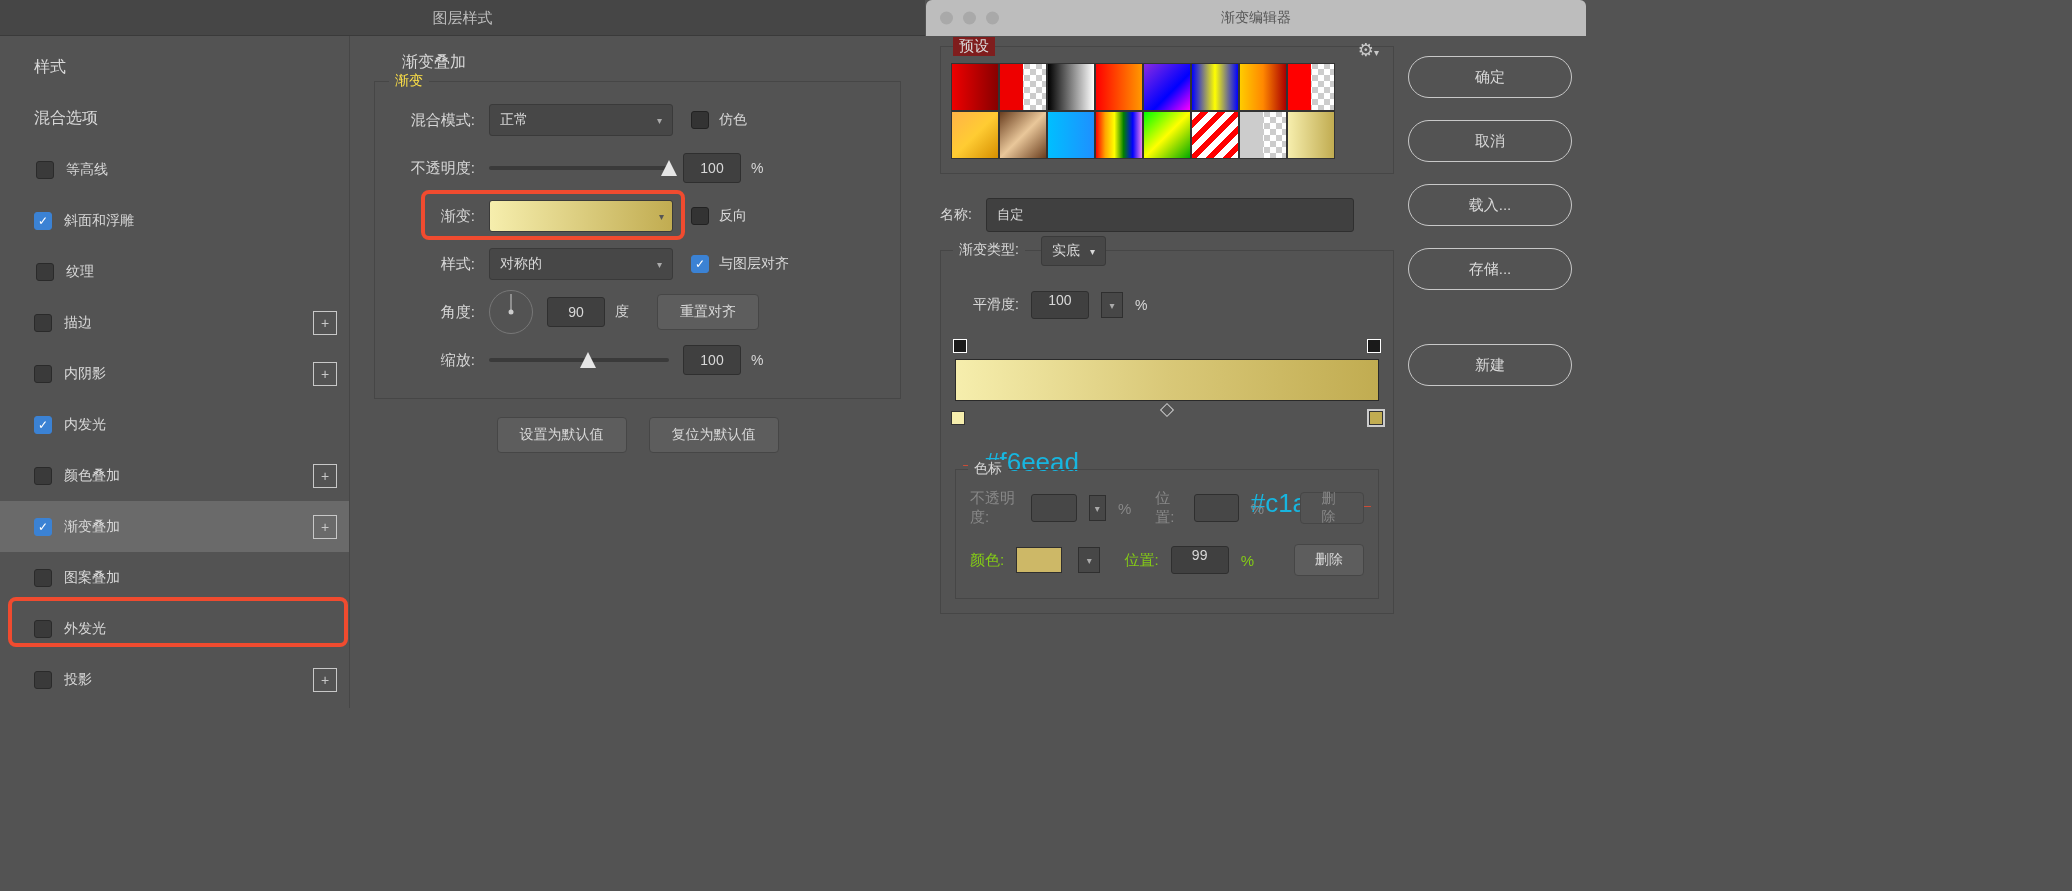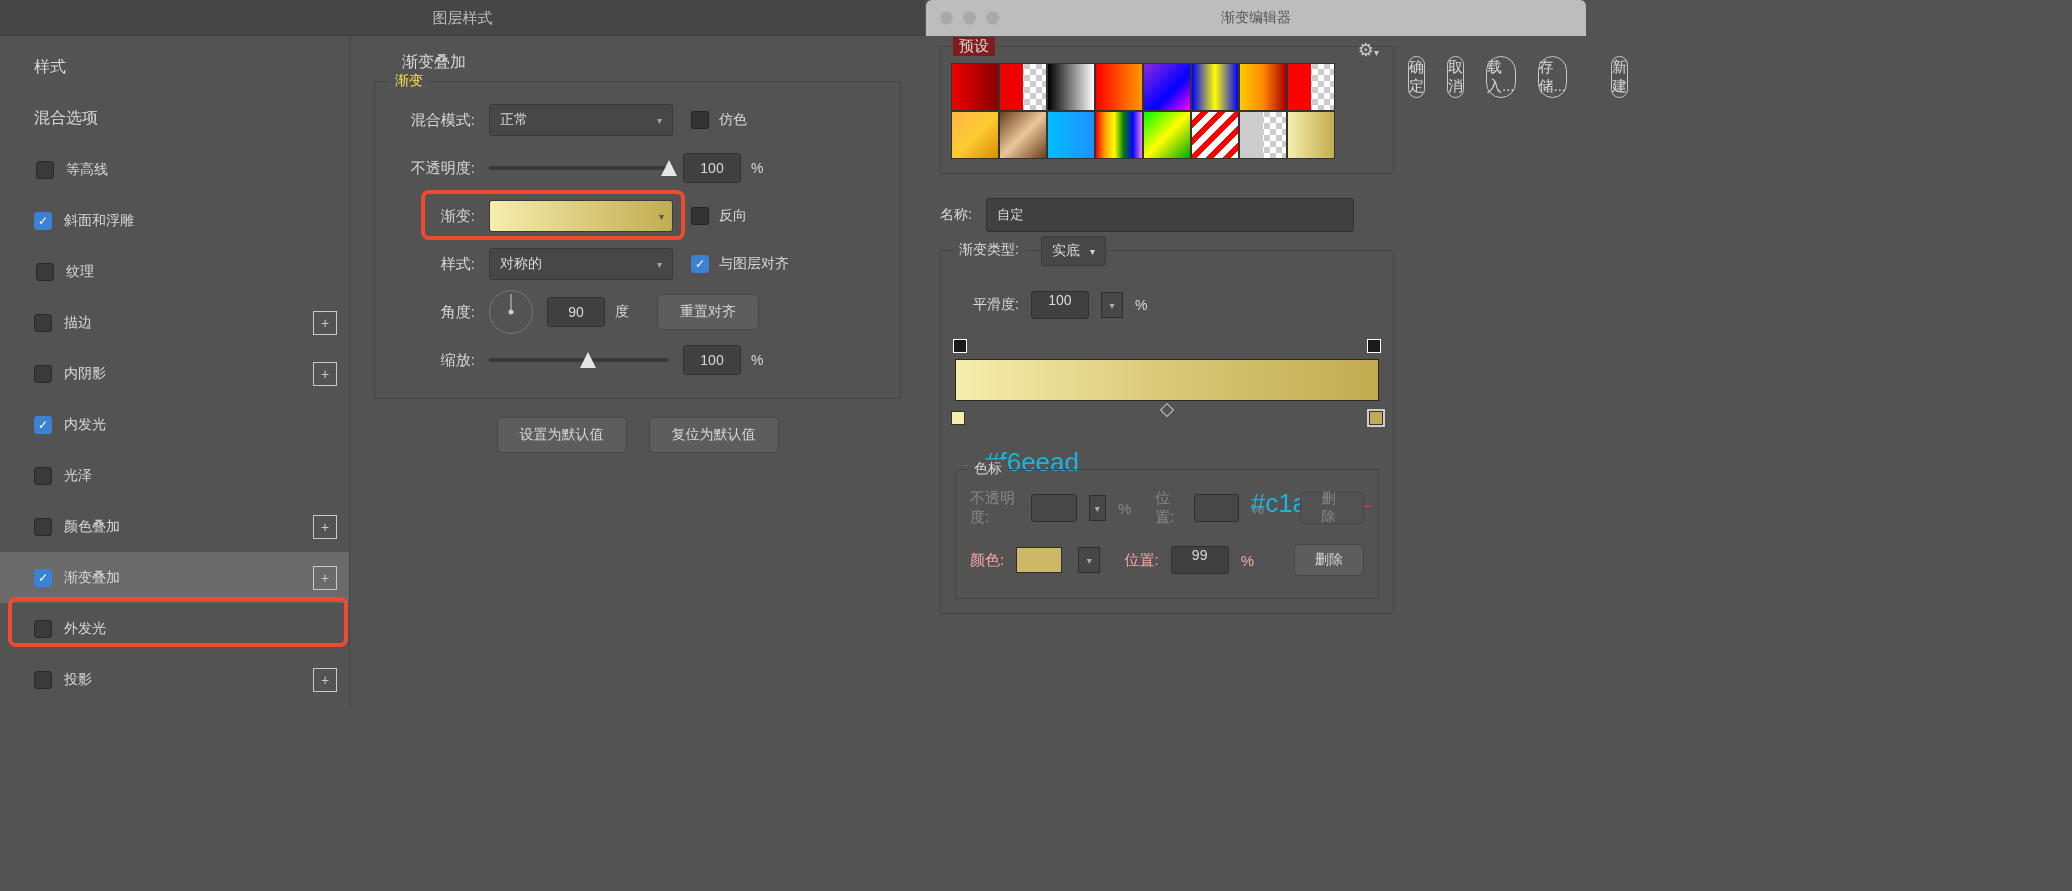--- a/index.html
+++ b/index.html
@@ -44,21 +44,21 @@
   .ls-btn { height:36px; padding:0 22px; background:#5d5d5d; border:1px solid #464646; color:#d8d8d8; border-radius:4px; display:flex; align-items:center; justify-content:center;}
   .ls-btn-row { display:flex; gap:22px; margin-top:18px; justify-content:center;}
 
   
   .grad-window { position:absolute; left:926px; top:0; width:660px; height:891px; background:#535353; }
   .grad-titlebar { height:36px; background:#bdbdbd; color:#555; display:flex; align-items:center; justify-content:center; position:relative; border-top-left-radius:6px; border-top-right-radius:6px;}
   .grad-titlebar .dots { position:absolute; left:14px; top:50%; transform:translateY(-50%); display:flex; gap:10px;}
   .grad-titlebar .dot { width:13px; height:13px; border-radius:50%; background:#a9a9a9;}
   .grad-body { display:flex; padding:10px 14px 0 14px; gap:14px;}
   .grad-left { flex:1; }
-  .grad-right { width:164px; display:flex; flex-direction:row; gap:22px; padding-top:10px;}
+  .grad-right { width:164px; display:flex; flex-direction:column; gap:22px; padding-top:10px;}
   .grad-btn { height:42px; border:1px solid #c8c8c8; border-radius:22px; background:transparent; color:#d8d8d8; display:flex; align-items:center; justify-content:center; font-size:15px;}
   .presets-box { border:1px solid #464646; padding:10px 10px 14px 10px; position:relative; }
   .presets-legend { position:absolute; top:-10px; left:12px; background:#7f1d1d; padding:0 6px; font-size:15px;}
   .gear { position:absolute; top:-8px; right:14px; color:#c8c8c8; font-size:18px;}
   .swatch-grid { display:flex; flex-wrap:wrap; gap:0; margin-top:6px;}
   .swatch { width:48px; height:48px; border:1px solid #333;}
   .name-row { display:flex; align-items:center; margin:24px 0 18px 0; gap:14px;}
   .name-input { flex:1; max-width:368px; height:34px; background:#404040; border:1px solid #2f2f2f; color:#d8d8d8; padding:0 10px; border-radius:3px;}
   .grad-type-box { border:1px solid #464646; padding:14px; position:relative;}
   .grad-type-legend { position:absolute; top:-10px; left:12px; background:#535353; padding:0 6px;}
@@ -67,21 +67,21 @@
   .op-stop { position:absolute; top:0; width:14px; height:14px; background:#1a1a1a; border:1px solid #fff;}
   .grad-bar { position:absolute; top:20px; left:0; right:0; height:42px; background:linear-gradient(90deg,#f6eead,#d9c878 50%,#c1ac51); border:1px solid #2a2a2a;}
   .mid-diamond { position:absolute; top:66px; left:50%; transform:translateX(-50%) rotate(45deg); width:10px; height:10px; border:1px solid #ccc;}
   .color-stop { position:absolute; top:72px; width:14px; height:14px; border:1px solid #333;}
   .annot { position:absolute; color:#17b6e0; font-size:26px; font-weight:500; display:flex; align-items:center; gap:6px;}
   .arrow-r { color:#f04b2f; font-size:20px;}
   .arrow-l { color:#f04b2f; font-size:20px;}
   .stop-fieldset { border:1px solid #464646; padding:12px 14px; position:relative; margin-top:44px;}
   .stop-legend { position:absolute; top:-10px; left:12px; background:#535353; padding:0 6px;}
   .stop-row { display:flex; align-items:center; height:52px; gap:12px;}
-  .stop-lbl { color:#fca5a5; font-size:15px;}
+  .stop-lbl { color:#84cc16; font-size:15px;}
   .stop-lbl.dim { color:#888;}
   .small-input { width:58px; height:28px; background:#404040; border:1px solid #2f2f2f; border-radius:3px; color:#d8d8d8; text-align:center;}
   .small-input.dim { background:#474747; color:#777;}
   .color-well { width:46px; height:26px; background:#cdb867; border:1px solid #2f2f2f; margin-right:4px;}
   .caret-box { width:22px; height:26px; background:#474747; border:1px solid #2f2f2f; display:flex; align-items:center; justify-content:center; font-size:10px; color:#aaa;}
   .del-btn { height:32px; padding:0 20px; background:#5d5d5d; border:1px solid #464646; color:#d8d8d8; border-radius:4px; display:flex; align-items:center;}
   .del-btn.dim { color:#888; background:#535353;}
 </style>
 </head>
 <body>
@@ -114,31 +114,31 @@
         <span class="chk empty"></span>
         <span>内阴影</span>
         <span class="plus">+</span>
       </div>
       <div class="ls-side-row">
         <span class="chk checked"></span>
         <span>内发光</span>
       </div>
       <div class="ls-side-row">
         <span class="chk empty"></span>
-        <span>光泽</span>
-      </div>
-      <div class="ls-side-row">
-        <span class="chk empty"></span>
         <span>颜色叠加</span>
         <span class="plus">+</span>
       </div>
       <div class="ls-side-row selected" style="position:relative;">
         <span class="chk checked"></span>
         <span>渐变叠加</span>
         <span class="plus">+</span>
+      </div>
+      <div class="ls-side-row">
+        <span class="chk empty"></span>
+        <span>图案叠加</span>
       </div>
       <div class="ls-side-row">
         <span class="chk empty"></span>
         <span>外发光</span>
       </div>
       <div class="ls-side-row">
         <span class="chk empty"></span>
         <span>投影</span>
         <span class="plus">+</span>
       </div>

